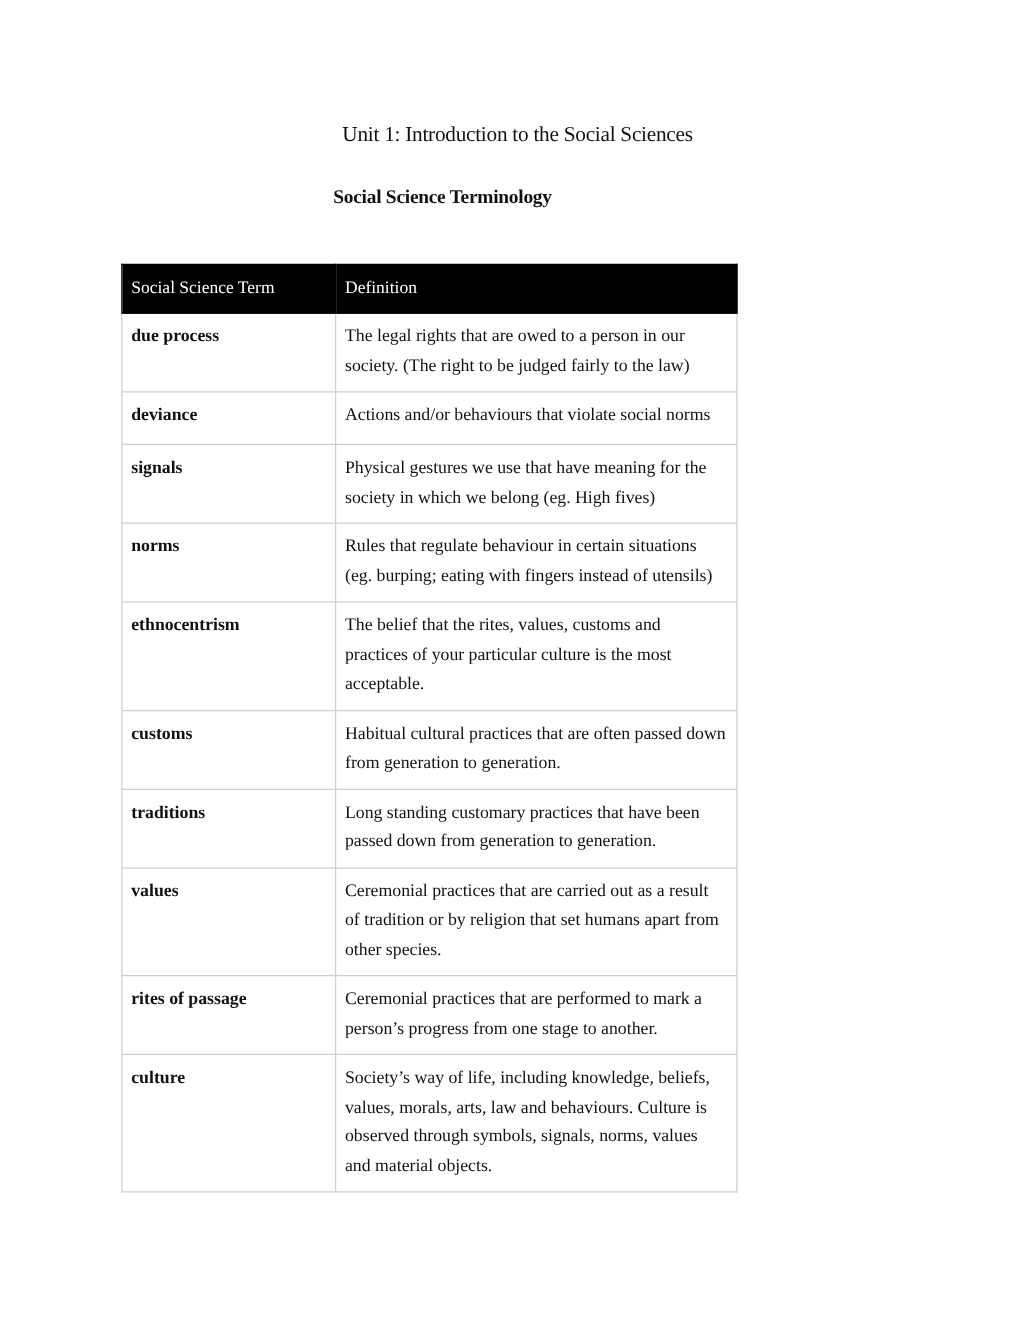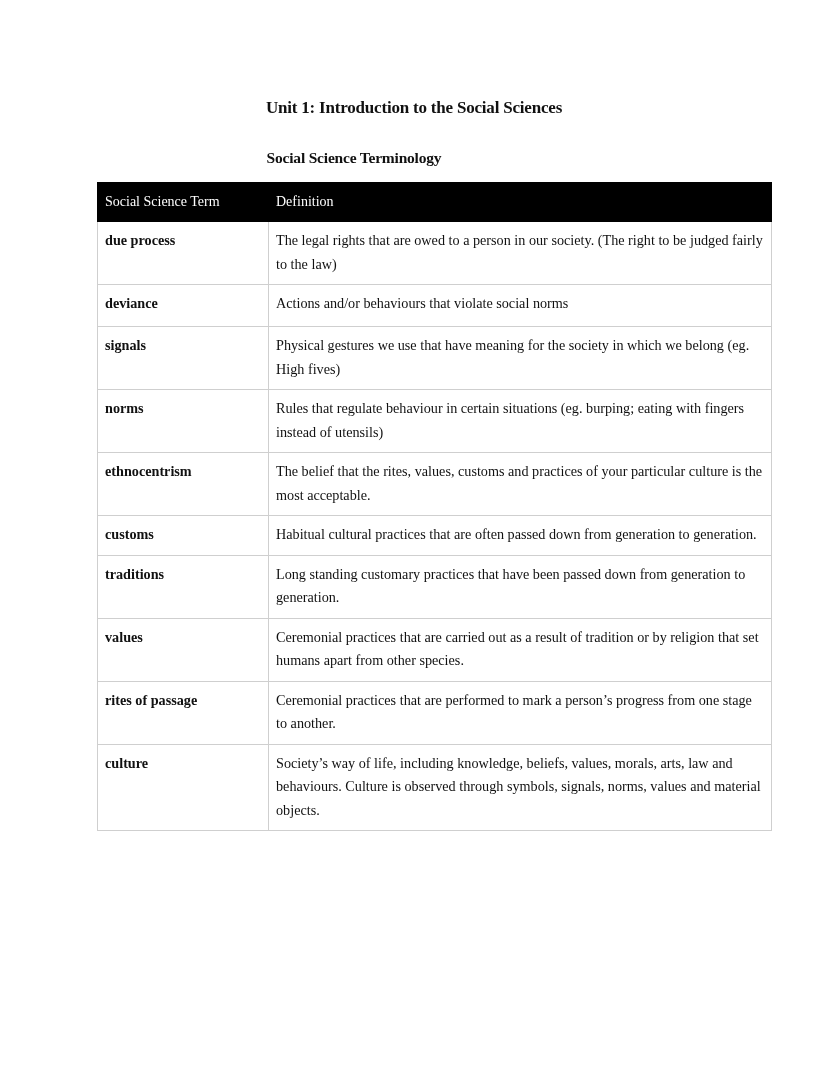--- a/index.html
+++ b/index.html
@@ -15,38 +15,38 @@
       color: #111111;
       overflow: hidden;
     }
     .page-title {
       position: absolute;
       top: 98px;
       left: 0;
       width: 828px;
       text-align: center;
       font-size: 17px;
-      font-weight: bold;
+      font-weight: normal;
       letter-spacing: -0.2px;
     }
     .page-subtitle {
       position: absolute;
       top: 149px;
       left: 0;
       width: 708px;
       text-align: center;
       font-size: 15.5px;
       font-weight: bold;
       letter-spacing: -0.2px;
     }
     .terms-table {
       position: absolute;
-      top: 182px;
+      top: 211px;
       left: 97px;
-      width: 675px;
+      width: 493px;
       border-collapse: collapse;
       font-size: 14.2px;
       table-layout: fixed;
     }
     .terms-table th {
       background: #000000;
       color: #ffffff;
       font-weight: normal;
       text-align: left;
       height: 38px;

